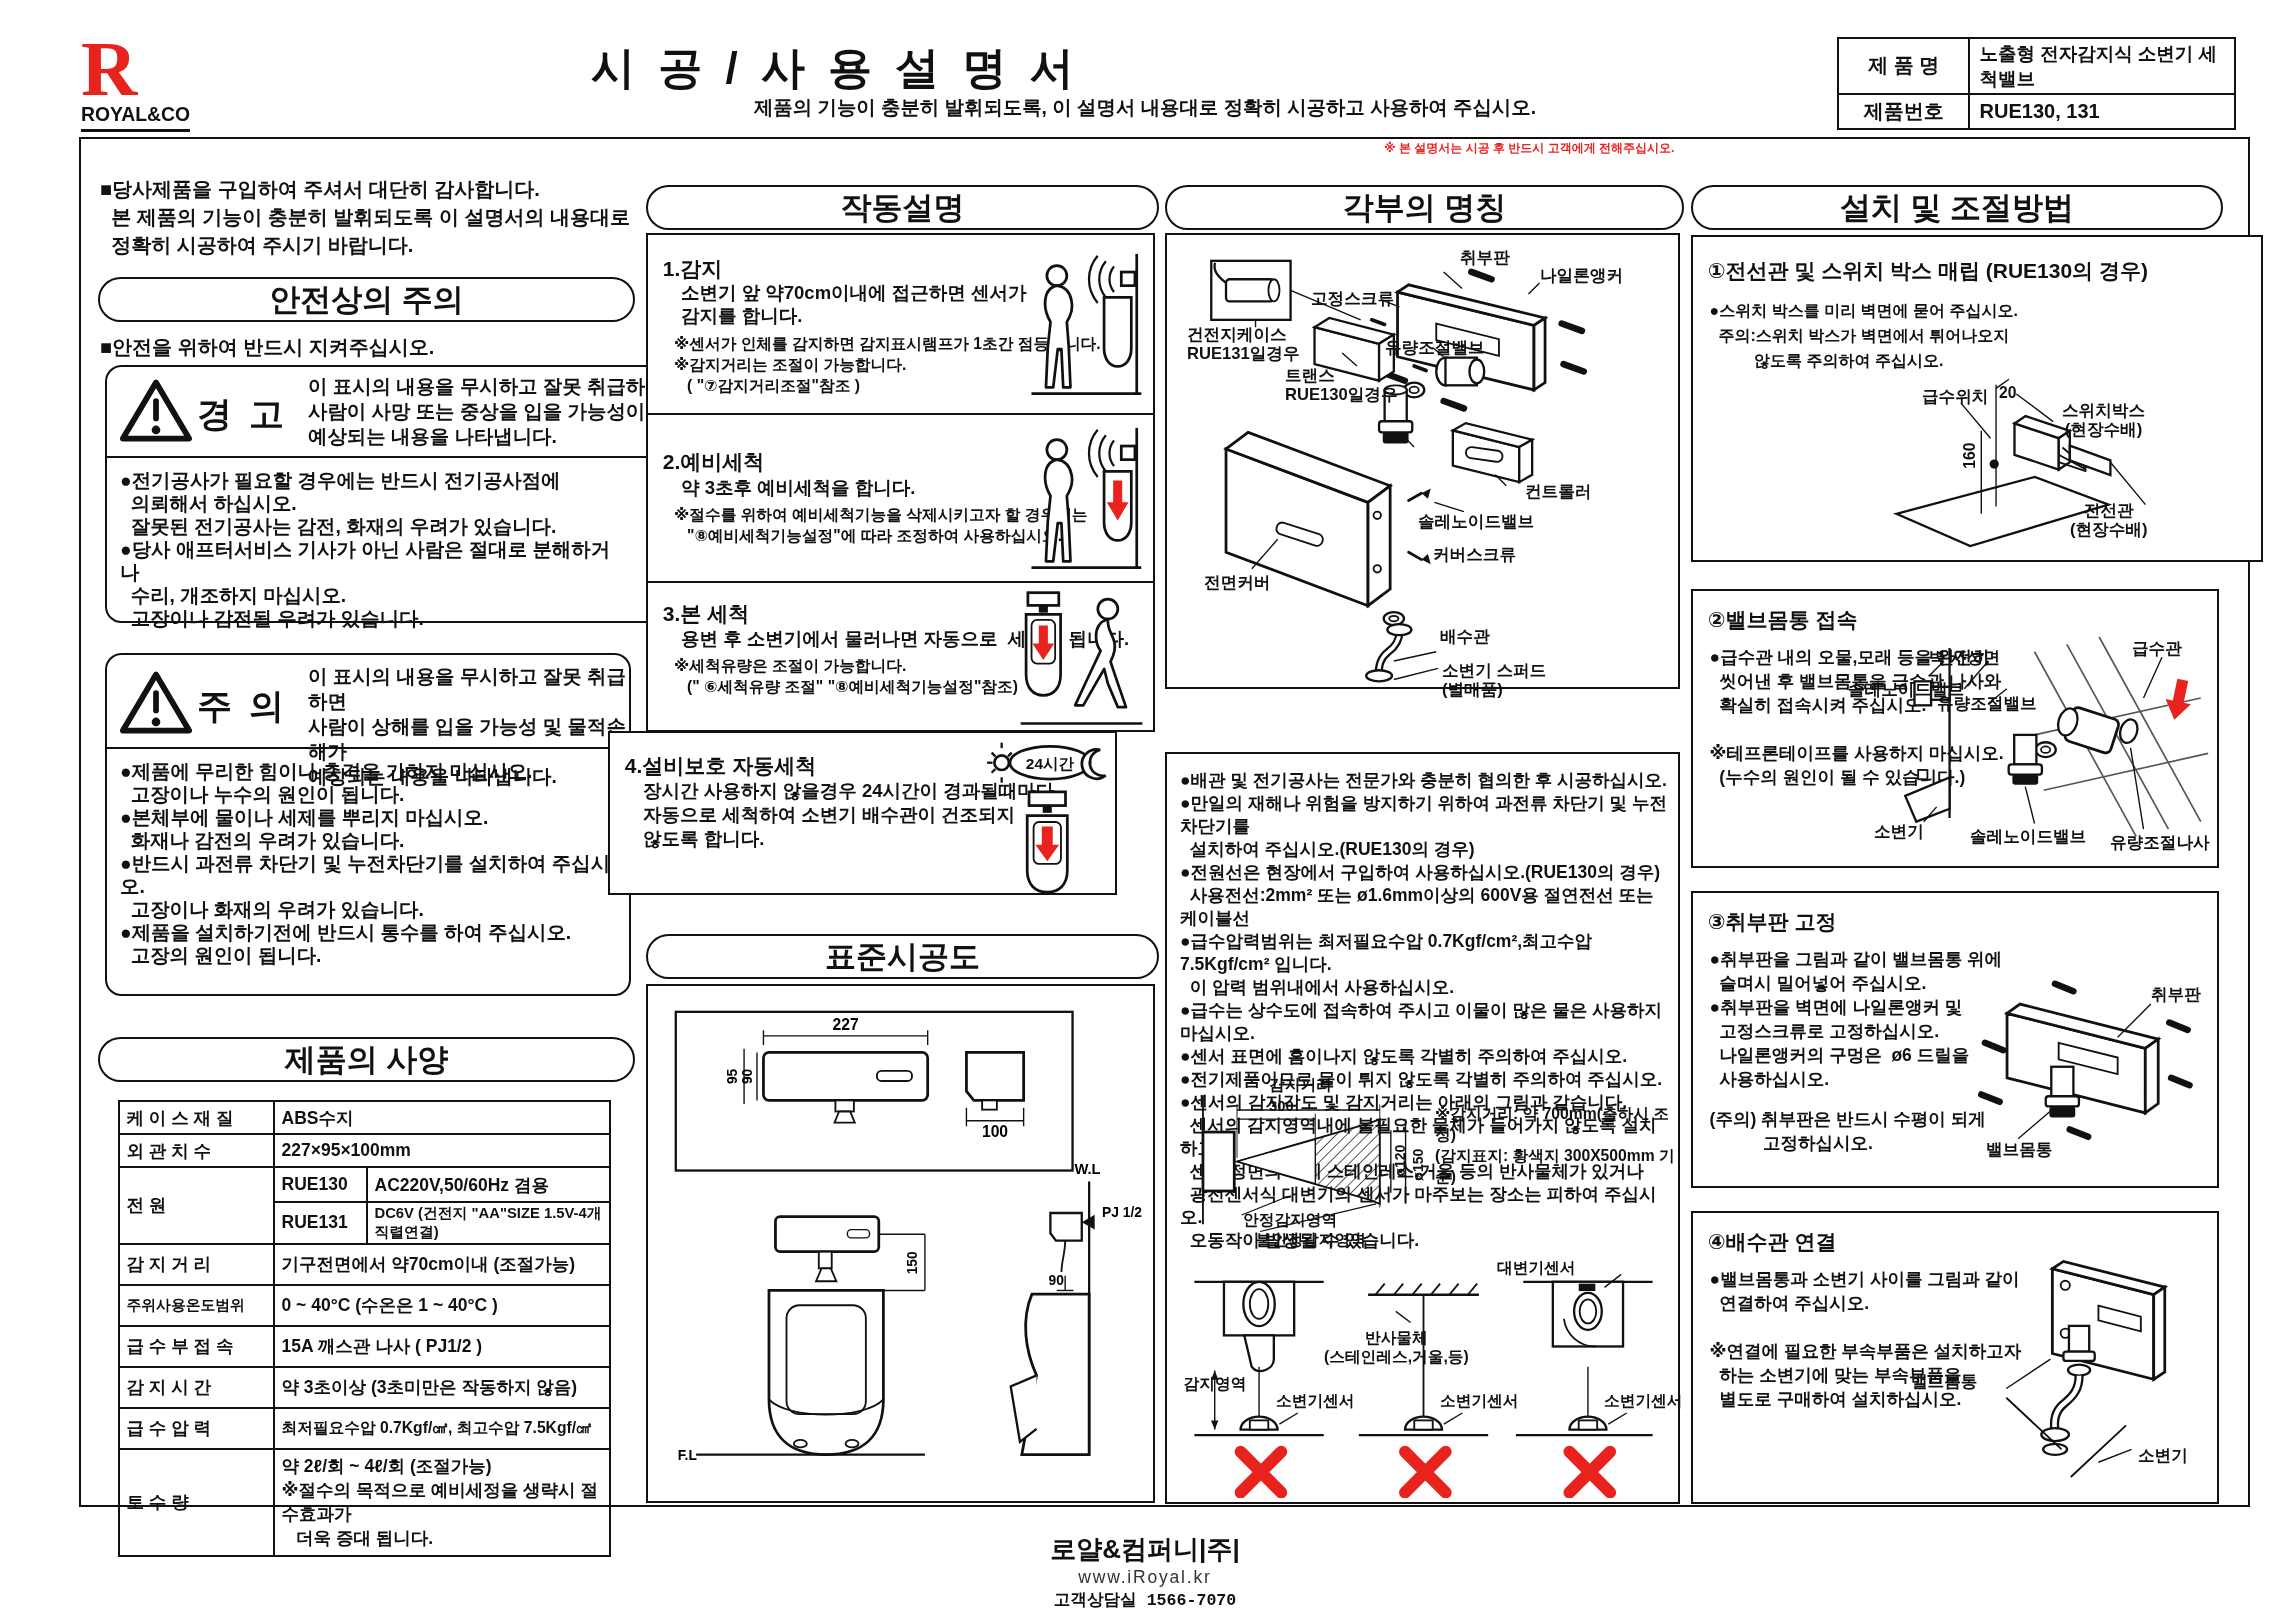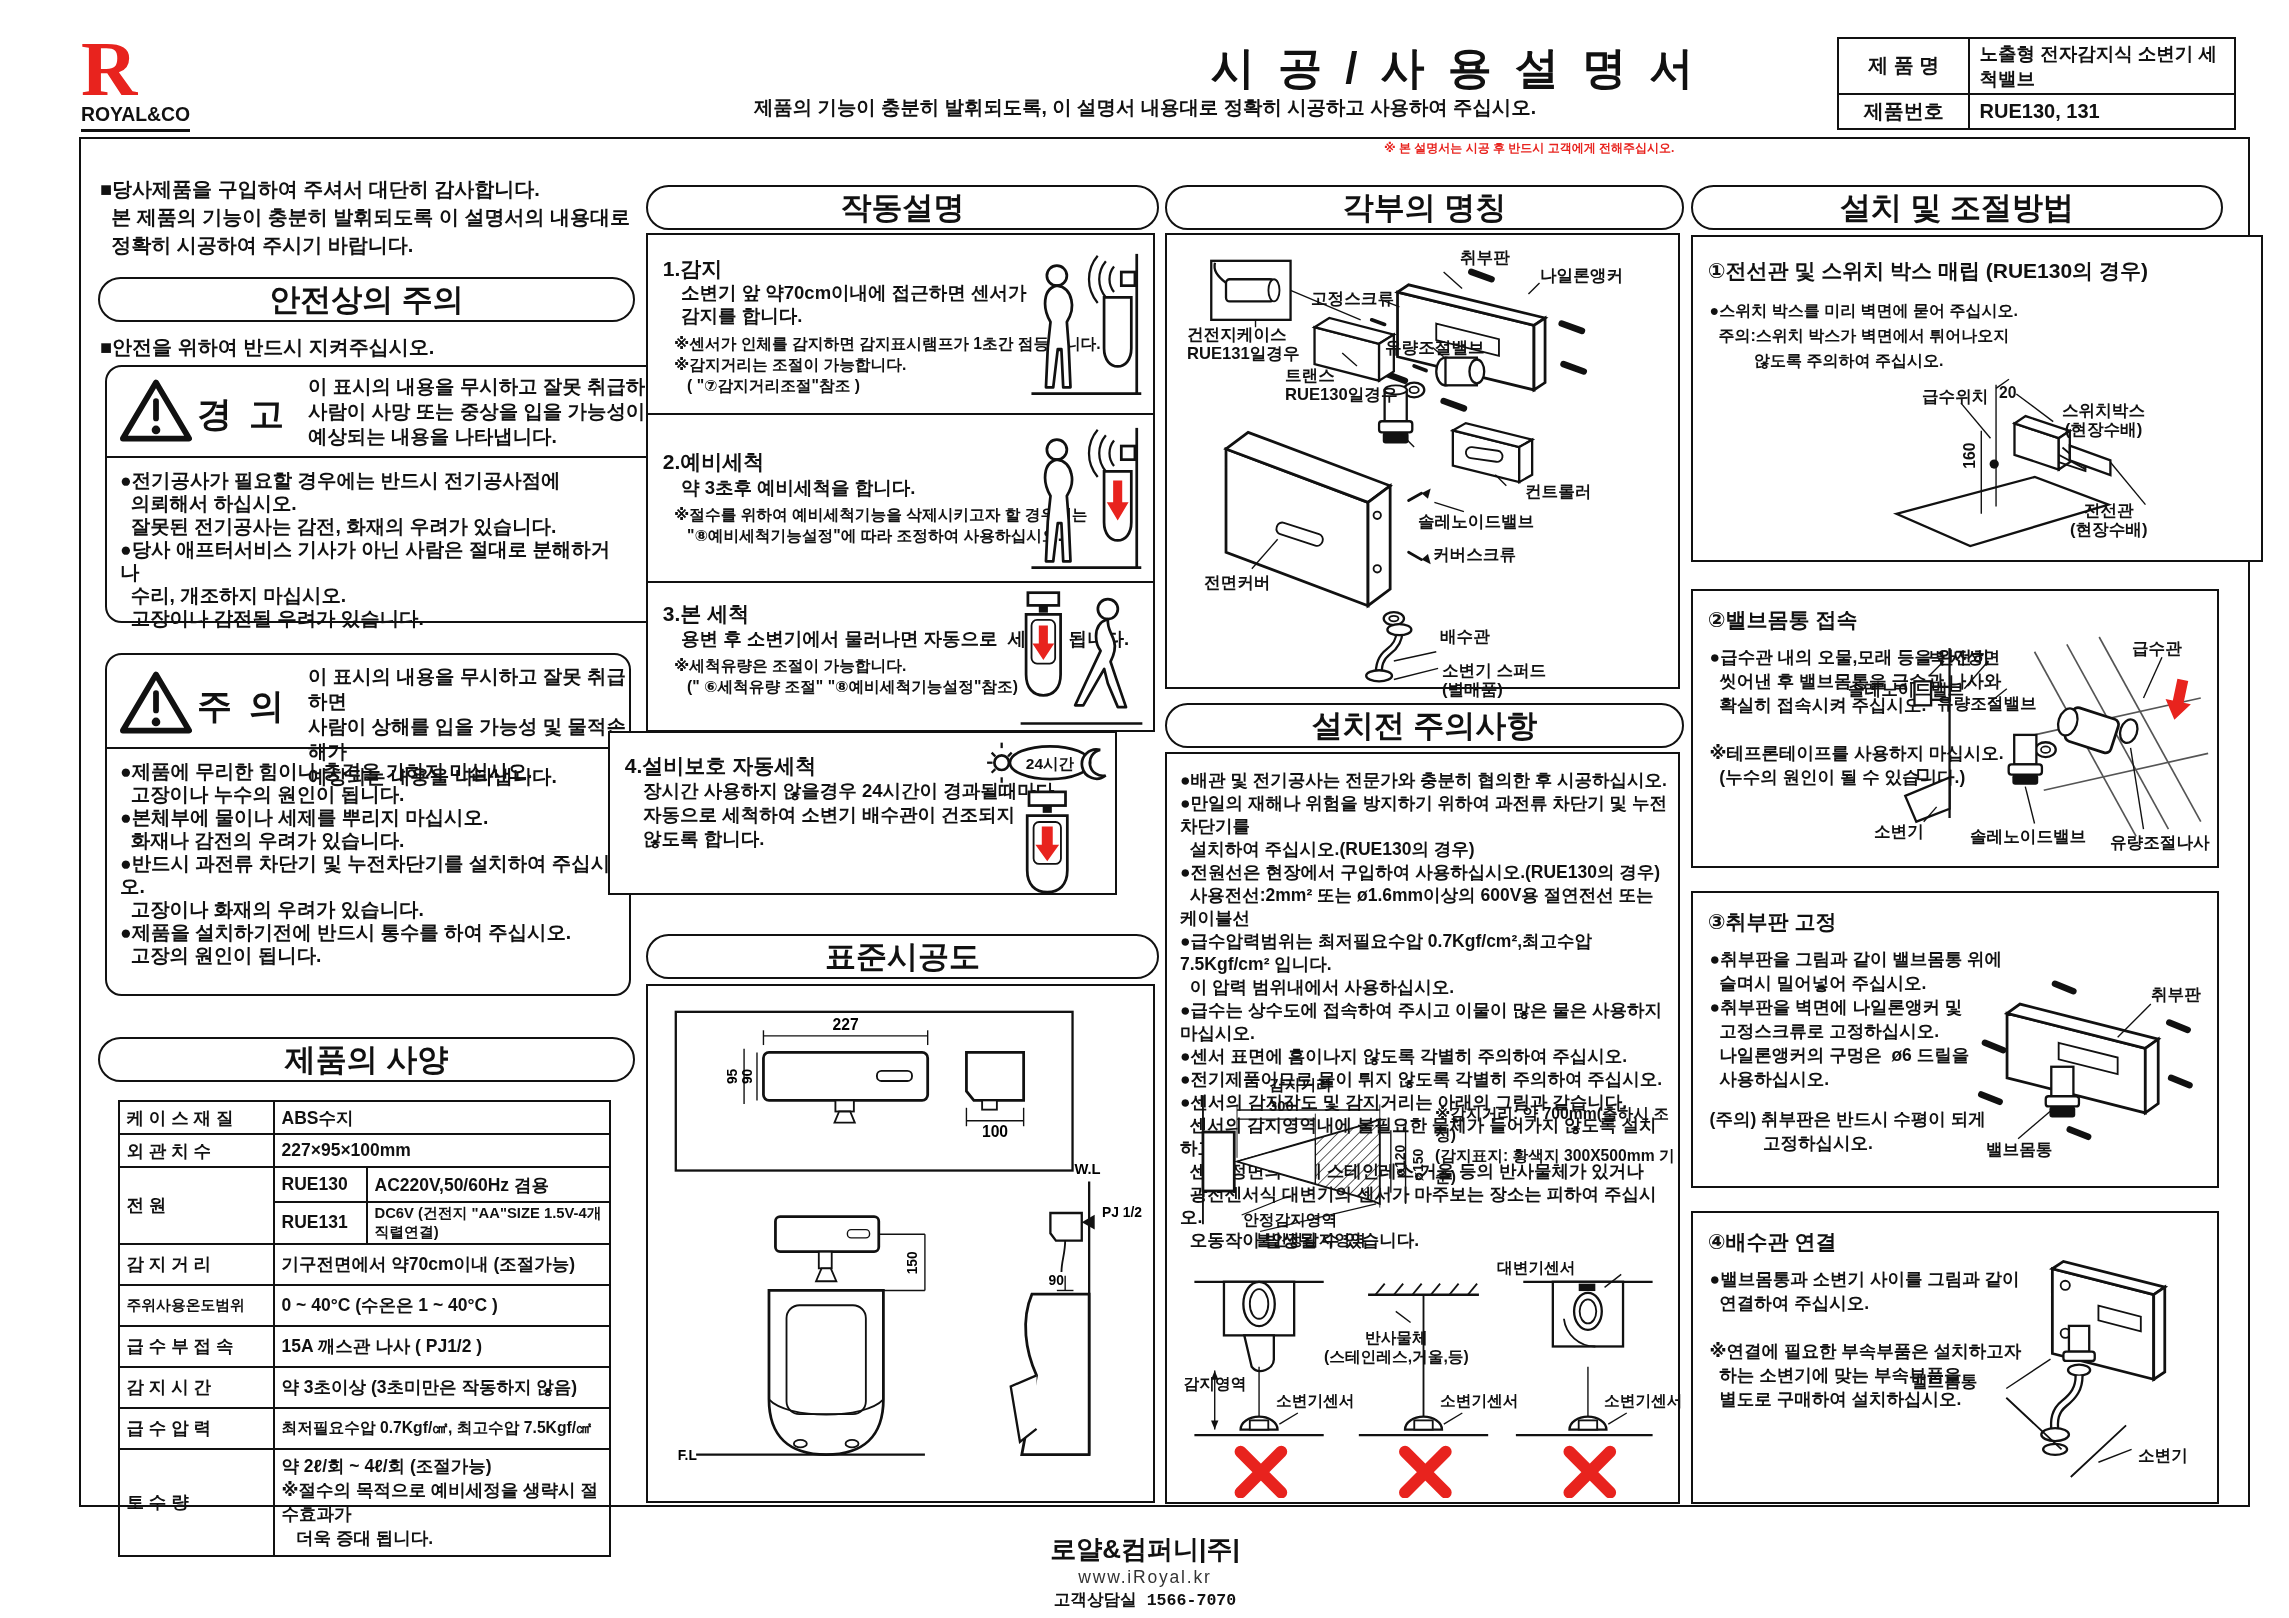--- a/index.html
+++ b/index.html
@@ -23,21 +23,21 @@
 </head>
 <body>
 
 <div class="page">
 
   <div class="abs" style="left:81px;top:35px;width:120px;">
     <div style="font-family:'Liberation Serif',serif;font-size:78px;line-height:68px;font-weight:bold;color:#e8231e;">R</div>
     <div style="font-size:19.4px;font-weight:bold;letter-spacing:0px;color:#111;border-bottom:3.7px solid #111;padding-bottom:2.8px;width:109px;">ROYAL&amp;CO</div>
   </div>
 
-  <div class="abs b" style="left:591px;top:39px;width:1108px;text-align:right;font-size:44px;letter-spacing:5.5px;">시 공 / 사 용 설 명 서</div>
+  <div class="abs b" style="left:591px;top:39px;width:1108px;text-align:left;font-size:44px;letter-spacing:5.5px;">시 공 / 사 용 설 명 서</div>
   <div class="abs b" style="left:591px;top:94px;width:1108px;text-align:center;font-size:19.4px;">제품의 기능이 충분히 발휘되도록, 이 설명서 내용대로 정확히 시공하고 사용하여 주십시오.</div>
 
   <table class="ptable abs" style="left:1837px;top:37px;width:399px;">
     <tbody>
         <tr style="height:35px;">
       <td style="width:111px;text-align:center;">제 품 명</td>
       <td style="font-size:18.5px;">노출형 전자감지식 소변기 세척밸브</td>
     </tr>
     <tr style="height:35px;">
       <td style="text-align:center;">제품번호</td>
@@ -388,21 +388,20 @@
     <div class="lbl" style="left:218px;top:103px;">유량조절밸브</div>
     <div class="lbl" style="left:358px;top:247px;">컨트롤러</div>
     <div class="lbl" style="left:251px;top:277px;">솔레노이드밸브</div>
     <div class="lbl" style="left:266px;top:310px;">커버스크류</div>
     <div class="lbl" style="left:37px;top:338px;">전면커버</div>
     <div class="lbl" style="left:273px;top:392px;">배수관</div>
     <div class="lbl" style="left:275px;top:426px;">소변기 스퍼드
 (별매품)</div>
   </div>
 
-  <div class="pill" style="left:1165px;top:703px;width:515px;height:41px;line-height:41px;">설치전 주의사항</div>
 
   <div class="box" style="left:1165px;top:752px;width:515px;height:752px;">
     <div class="abs b pre" style="left:13px;top:14.8px;width:489px;font-size:17.5px;line-height:23px;">●배관 및 전기공사는 전문가와 충분히 협의한 후 시공하십시오.
 ●만일의 재해나 위험을 방지하기 위하여 과전류 차단기 및 누전차단기를
   설치하여 주십시오.(RUE130의 경우)
 ●전원선은 현장에서 구입하여 사용하십시오.(RUE130의 경우)
   사용전선:2mm² 또는 ø1.6mm이상의 600V용 절연전선 또는 케이블선
 ●급수압력범위는 최저필요수압 0.7Kgf/cm²,최고수압 7.5Kgf/cm² 입니다.
   이 압력 범위내에서 사용하십시오.
 ●급수는 상수도에 접속하여 주시고 이물이 많은 물은 사용하지 마십시오.

